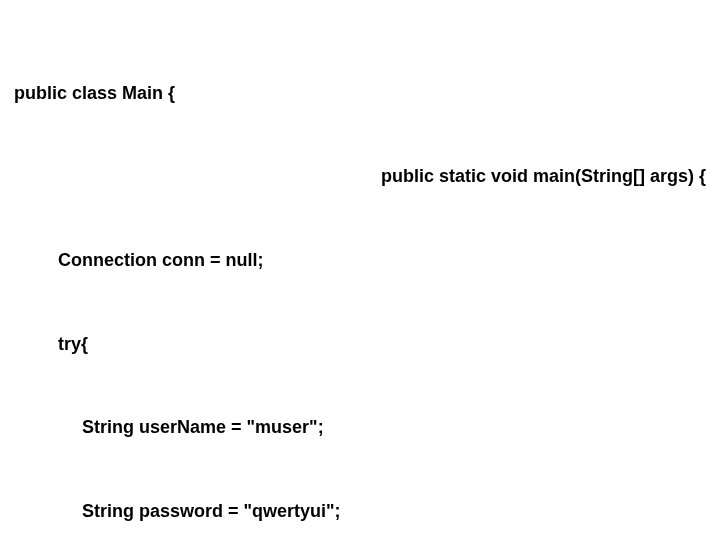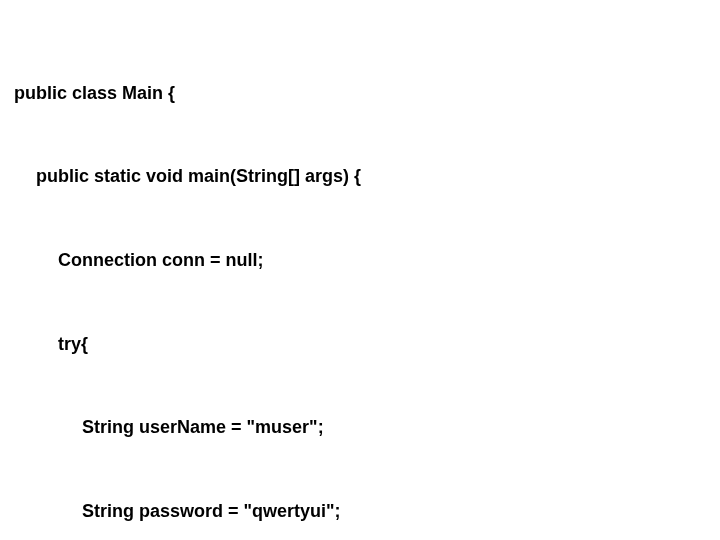--- a/index.html
+++ b/index.html
@@ -11,21 +11,21 @@
     box-sizing: border-box;
     font-family: Arial, Helvetica, sans-serif;
     font-size: 18px;
     line-height: 1.55;
     color: #000;
     font-weight: bold;
   }
   .code-block { white-space: pre; }
   .line { display: block; }
   .i0 { margin-left: 0; margin-top: 12px; }
-  .i1 { margin-left: 22px; }
+  .i1 { margin-left: 22px; text-align: right; }
   .i2 { margin-left: 44px; }
   .i3 { margin-left: 68px; }
 </style>
 </head>
 <body>
 
 <div class="code-block">
   <span class="line i0">public class Main {</span>
   <span class="line i1">public static void main(String[] args) {</span>
   <span class="line i2">Connection conn = null;</span>

